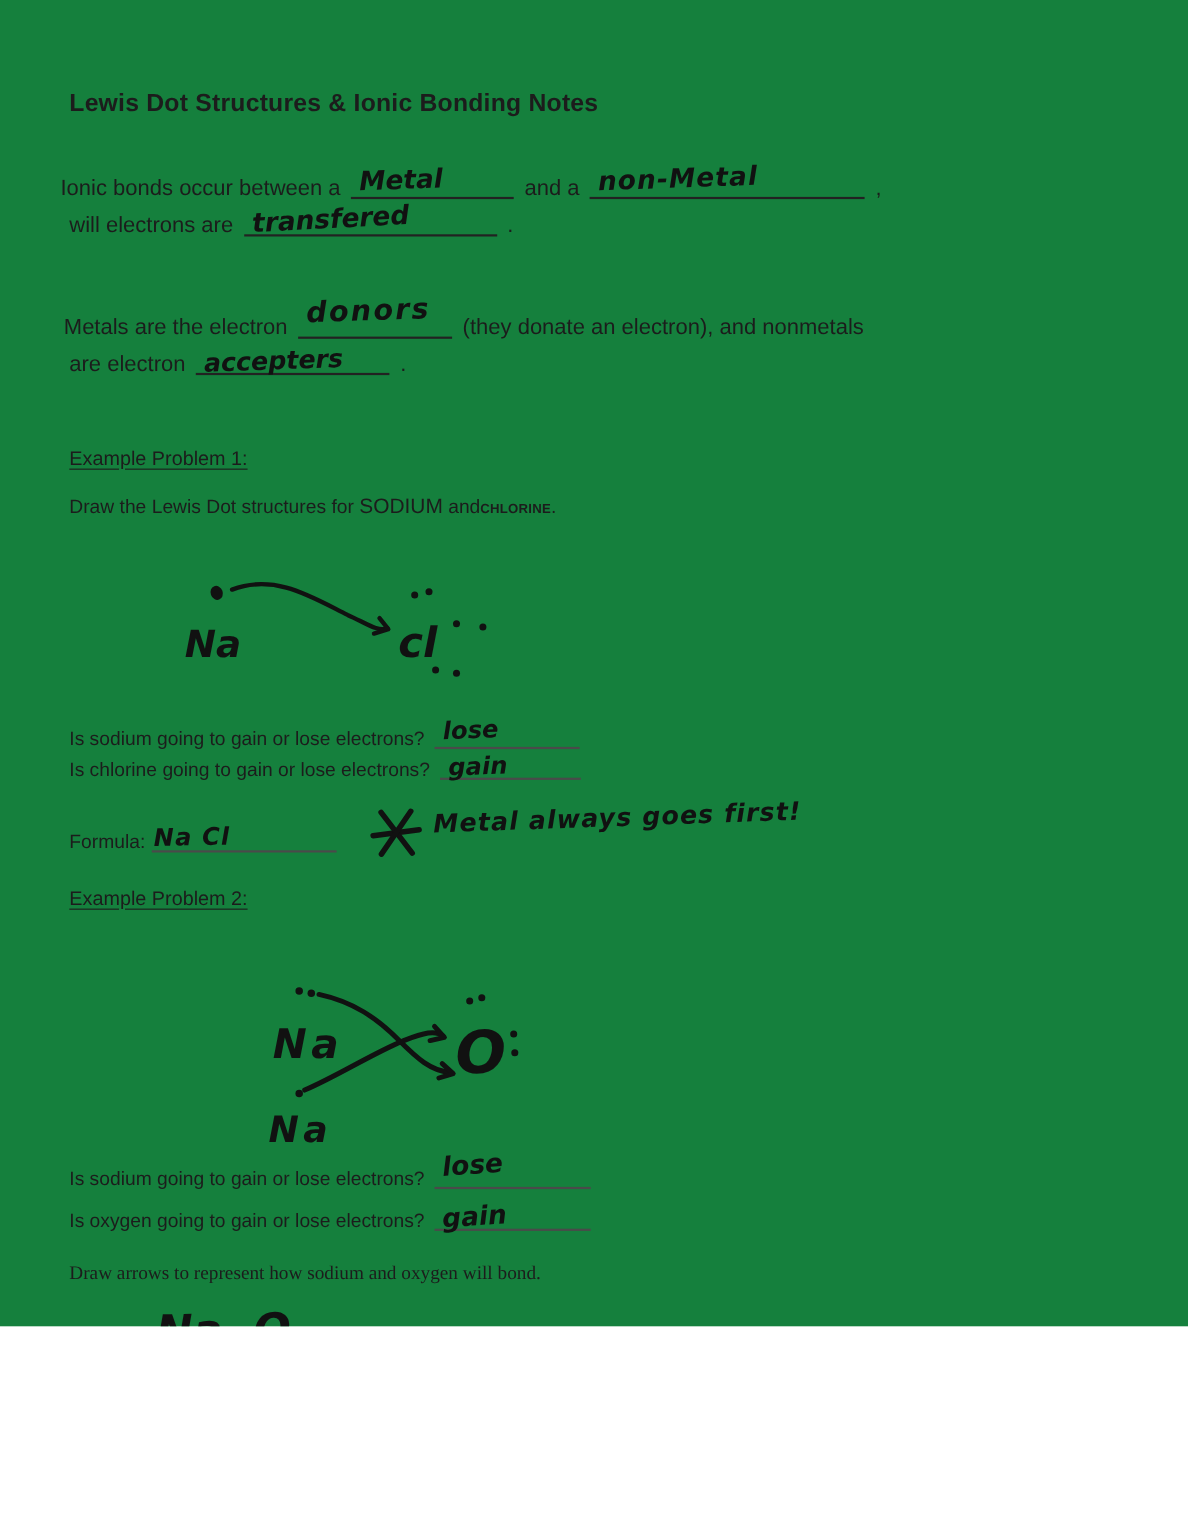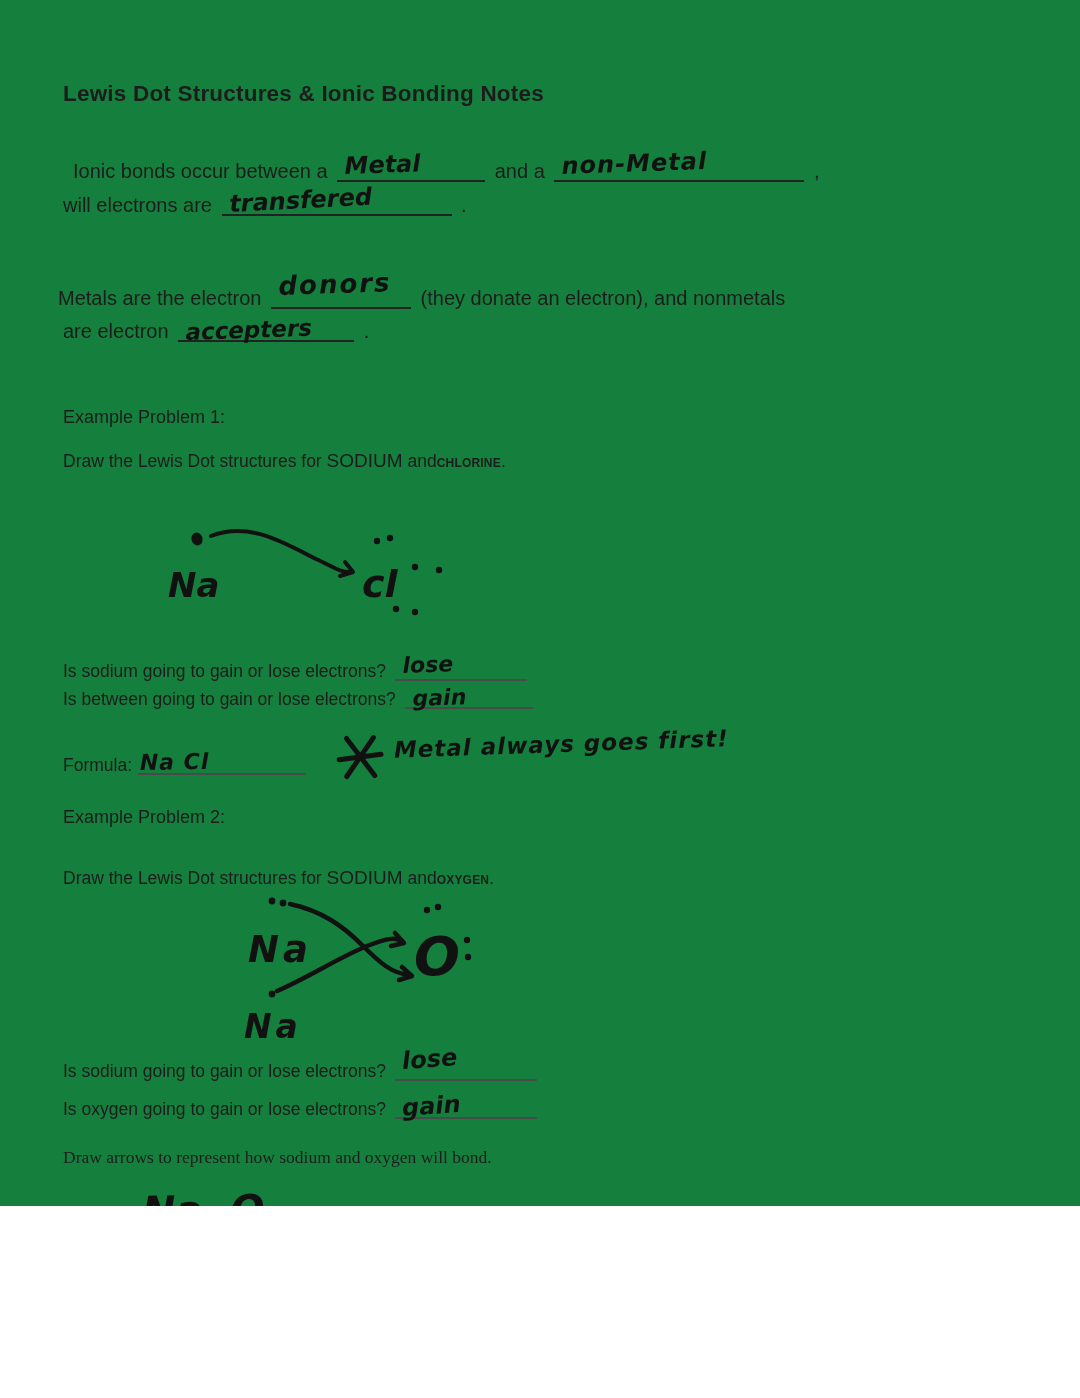--- a/index.html
+++ b/index.html
@@ -21,20 +21,21 @@
   .row-sm{font-size:17.5px;}
   .title{
     position:absolute;
     font-size:22.5px;
     font-weight:bold;
     letter-spacing:0.2px;
   }
   .heading{
     position:absolute;
     font-size:18px;
+    text-decoration:underline;
     text-underline-offset:3px;
   }
   .b1{font-weight:normal;font-size:19px;}
   .b2{font-weight:bold;font-size:12px;letter-spacing:0.2px;}
   .blank{
     display:inline-block;
     position:relative;
     border-bottom:2px solid #4a4a4a;
     height:20px;
     vertical-align:-4px;
@@ -89,21 +90,21 @@
     fill:#111;
   }
 </style>
 </head>
 <body>
 
 <div class="page">
 
   <div class="title" style="left:63px;top:81px;">Lewis Dot Structures &amp; Ionic Bonding Notes</div>
 
-  <div class="row" style="left:73px;top:159px;">
+  <div class="row" style="left:55px;top:159px;">
     <span>Ionic bonds occur between a</span>
     <span class="blank dark" style="width:148px;">
       <span class="hw hw-metal">Metal</span>
     </span>
     <span>and a</span>
     <span class="blank dark" style="width:250px;">
       <span class="hw hw-nonmetal">non-Metal</span>
     </span>
     <span>,</span>
   </div>
@@ -159,21 +160,21 @@
   </svg>
 
   <div class="row row-sm" style="left:63px;top:659px;">
     <span>Is sodium going to gain or lose electrons?</span>
     <span class="blank" style="width:132px;">
       <span class="hw hw-ans">lose</span>
     </span>
   </div>
 
   <div class="row row-sm" style="left:63px;top:687px;">
-    <span>Is between going to gain or lose electrons?</span>
+    <span>Is chlorine going to gain or lose electrons?</span>
     <span class="blank" style="width:128px;">
       <span class="hw hw-ans" style="bottom:-5px;">gain</span>
     </span>
   </div>
 
 
   <div class="row row-sm" style="left:63px;top:753px;">
     <span>Formula:</span>
     <span class="blank" style="width:168px;margin-left:1px;">
       <span class="hw hw-formula1" style="left:2px;">Na Cl</span>
@@ -186,25 +187,20 @@
         <line x1="3" y1="27" x2="45" y2="23"></line>
         <line x1="11" y1="6" x2="38" y2="44"></line>
         <line x1="38" y1="6" x2="10" y2="44"></line>
       </g>
     </svg>
     <span class="note-text">Metal always goes first!</span>
   </div>
 
   <div class="heading" style="left:63px;top:807px;">Example Problem 2:</div>
 
-  <div class="row row-sm" style="left:63px;top:867px;">
-    <span>Draw the Lewis Dot structures for</span>
-    <span class="b1">SODIUM</span>
-    <span>and</span><span class="b2">OXYGEN</span><span>.</span>
-  </div>
 
   <svg style="position:absolute;left:230px;top:888px;" width="270" height="175" viewBox="0 0 270 175">
     <g fill="#111" stroke="none">
       <circle cx="42" cy="13" r="3.4"></circle>
       <circle cx="53" cy="15" r="3.4"></circle>
       <circle cx="42" cy="106" r="3.4"></circle>
       <circle cx="197" cy="22" r="3.2"></circle>
       <circle cx="208" cy="19" r="3.2"></circle>
       <circle cx="237" cy="52" r="3.2"></circle>
       <circle cx="238" cy="69" r="3.2"></circle>

